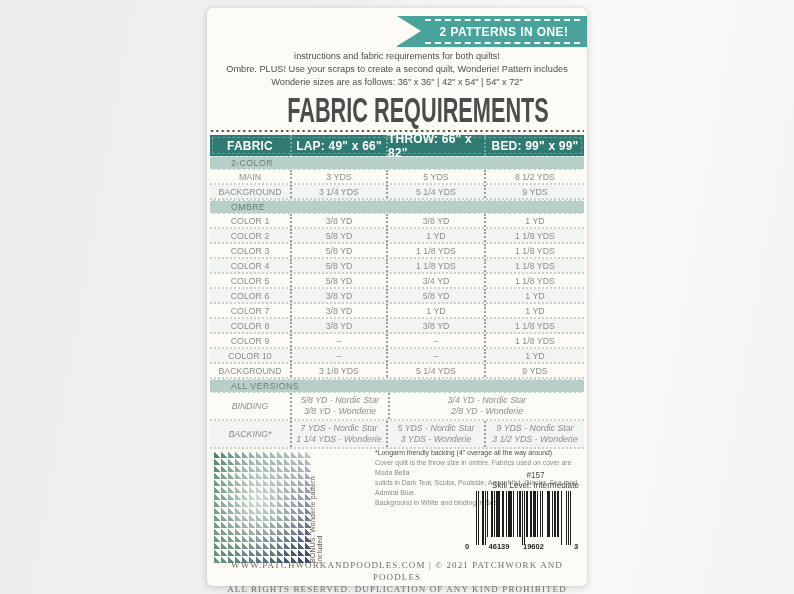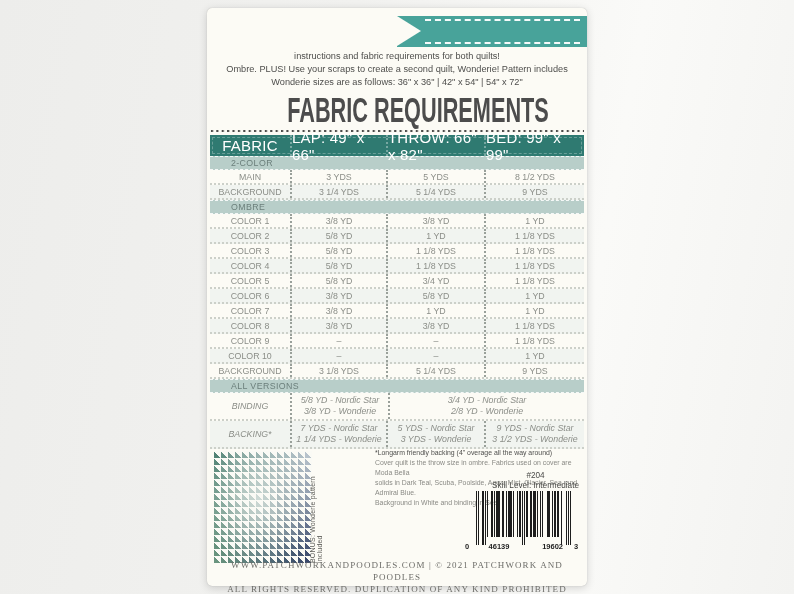--- a/index.html
+++ b/index.html
@@ -26,21 +26,21 @@
   .title-wrap{position:absolute;top:84px;left:0;right:0;text-align:center;}
   .title{display:inline-block;font-size:35px;line-height:35px;font-weight:bold;color:#4c4c4c;
     transform:scaleX(.62);white-space:nowrap;}
   .dots{position:absolute;top:121px;left:3px;right:3px;height:4px;
     background-image:radial-gradient(circle at 2px 2px,#4b4b49 1.1px,transparent 1.35px);
     background-size:5.4px 4px;background-repeat:repeat-x;}
   
   .table{position:absolute;top:127px;left:3px;right:3px;}
   .thead{display:flex;height:21px;background:#2f7a71;position:relative;}
   .thead::after{content:"";position:absolute;inset:2px;border:1px dashed rgba(255,255,255,.28);pointer-events:none;}
-  .hcell{display:flex;align-items:center;justify-content:center;color:#fff;font-weight:normal;font-size:15px;letter-spacing:.2px;box-sizing:border-box;}
+  .hcell{display:flex;align-items:center;justify-content:center;color:#fff;font-weight:bold;font-size:12px;letter-spacing:.2px;box-sizing:border-box;}
   .c0{width:80px;}.c1{width:96px;}.c2{width:98px;}.c3{flex:1;}
   .hcell.c1,.hcell.c2,.hcell.c3{border-left:2px dotted rgba(255,255,255,.35);}
   .band{height:14px;line-height:12px;background:#b8cec9;color:#6b7f7b;font-size:8.8px;letter-spacing:.4px;
     padding-left:21px;box-sizing:border-box;border-top:1px dashed rgba(255,255,255,.85);border-bottom:1px dashed rgba(255,255,255,.85);}
   .trow{display:flex;height:15px;border-bottom:2px dotted #ccd0c9;box-sizing:border-box;color:#8b8e88;font-size:8.8px;}
   .trow.alt{background:#f1f4f0;}
   .trow.tall{height:28px;font-style:italic;}
   .lcell{display:flex;align-items:center;justify-content:center;box-sizing:border-box;}
   .vcell{display:flex;flex-direction:column;align-items:center;justify-content:center;border-left:2px dotted #99a09a;box-sizing:border-box;}
   .vline{line-height:11px;}
@@ -57,32 +57,33 @@
   .meta{position:absolute;right:8px;top:463px;text-align:center;font-size:8.2px;line-height:10px;color:#4a4a48;}
   .notebox{position:absolute;left:131px;top:489px;width:117px;height:44px;background:#d3e5e1;border-radius:2px;
     display:flex;flex-direction:column;align-items:center;justify-content:center;
     font-size:7.2px;line-height:10.5px;color:#61746f;text-align:center;}
   .barcode{position:absolute;left:258px;top:483px;width:120px;height:60px;}
   .bars{position:absolute;left:11px;top:0;display:flex;}
   .bars div{width:1px;}
   .bdigit{position:absolute;bottom:0;font-size:7.5px;font-weight:bold;color:#1f1f1f;}
   .bd0{left:0;}
   .bdl{left:14px;width:40px;text-align:center;}
-  .bdr{left:58px;width:40px;text-align:right;}
+  .bdr{left:58px;width:40px;text-align:left;}
   .bd3{left:109px;}
   .footer{position:absolute;left:0;right:0;top:551px;text-align:center;
     font-family:"Liberation Serif",serif;font-size:9px;line-height:12px;letter-spacing:1.1px;color:#6d6d69;}
 </style>
 </head>
 <body>
 
 <div class="card">
 
   <div class="ribbon">
     <span class="notch"></span>
+    <span class="ribbon-label">2 PATTERNS IN ONE!</span>
   </div>
 
   <div class="intro">
     <div>instructions and fabric requirements for both quilts!</div>
     <div>Ombre. PLUS! Use your scraps to create a second quilt, Wonderie! Pattern includes</div>
     <div>Wonderie sizes are as follows: 36" x 36" | 42" x 54" | 54" x 72"</div>
   </div>
 
   <div class="title-wrap">
     <span class="title">FABRIC REQUIREMENTS</span>
@@ -435,21 +436,21 @@
   <div class="bonus">BONUS: Wonderie pattern included</div>
 
   <div class="footnotes">
     <div class="fn-bold">*Longarm friendly backing (4" overage all the way around)</div>
     <div>Cover quilt is the throw size in ombre. Fabrics used on cover are Moda Bella</div>
     <div>solids in Dark Teal, Scuba, Poolside, Aqua, Mist, Glacier, Sea, and Admiral Blue.</div>
     <div>Background in White and binding in Sea.</div>
   </div>
 
   <div class="meta">
-    <div>#204</div>
+    <div>#157</div>
     <div>Skill Level: Intermediate</div>
   </div>
 
 
   <div class="barcode" id="barcode">
     <div class="bars" id="bars">
         <div style="height: 54px; background-color: rgb(29, 29, 29);"></div>
         <div style="height: 54px; background-color: transparent;"></div>
         <div style="height: 54px; background-color: rgb(29, 29, 29);"></div>
         <div style="height: 54px; background-color: transparent;"></div>

